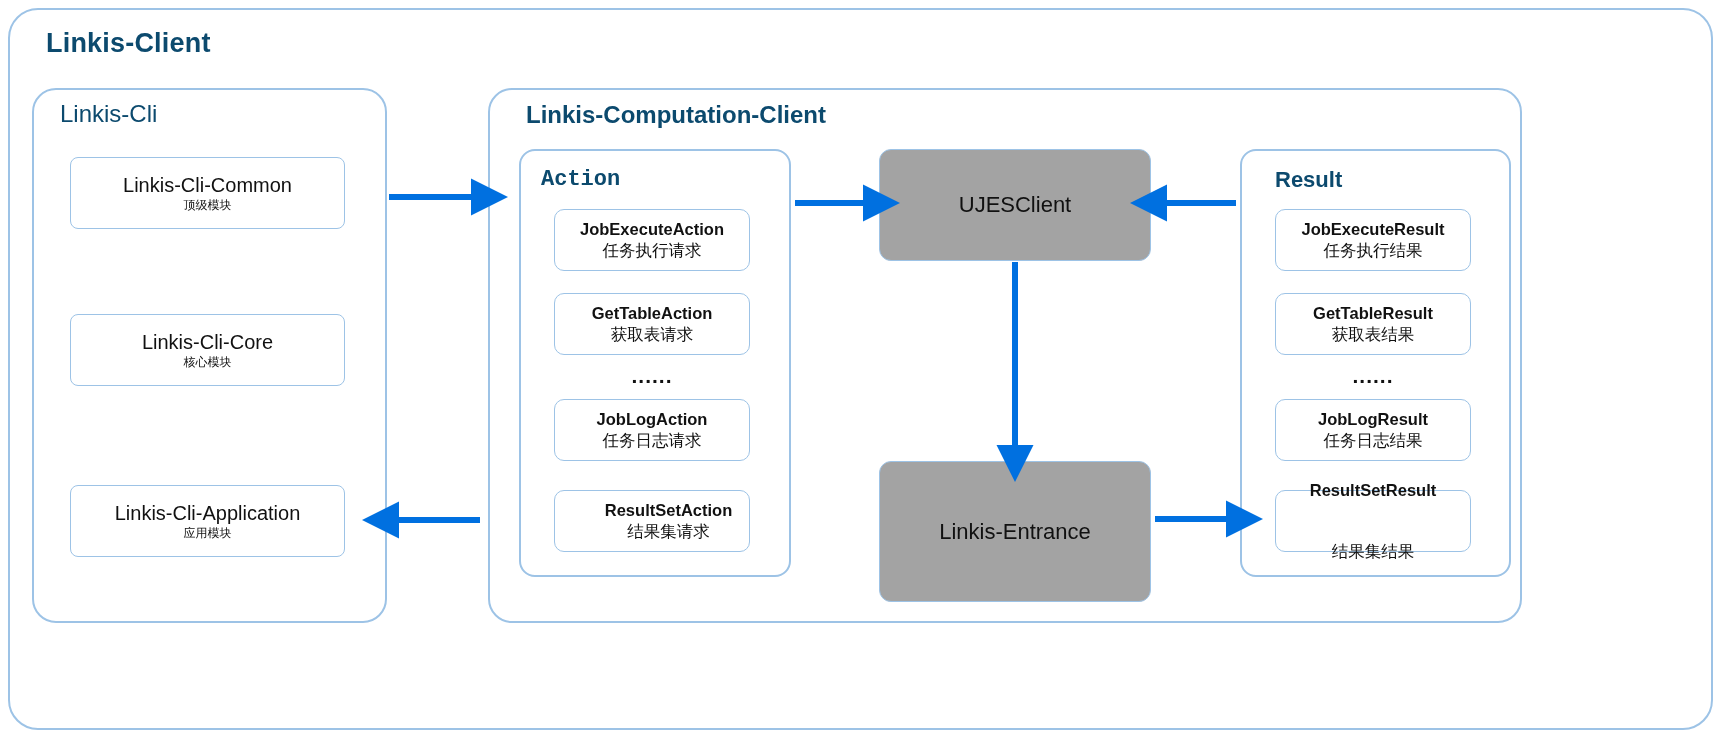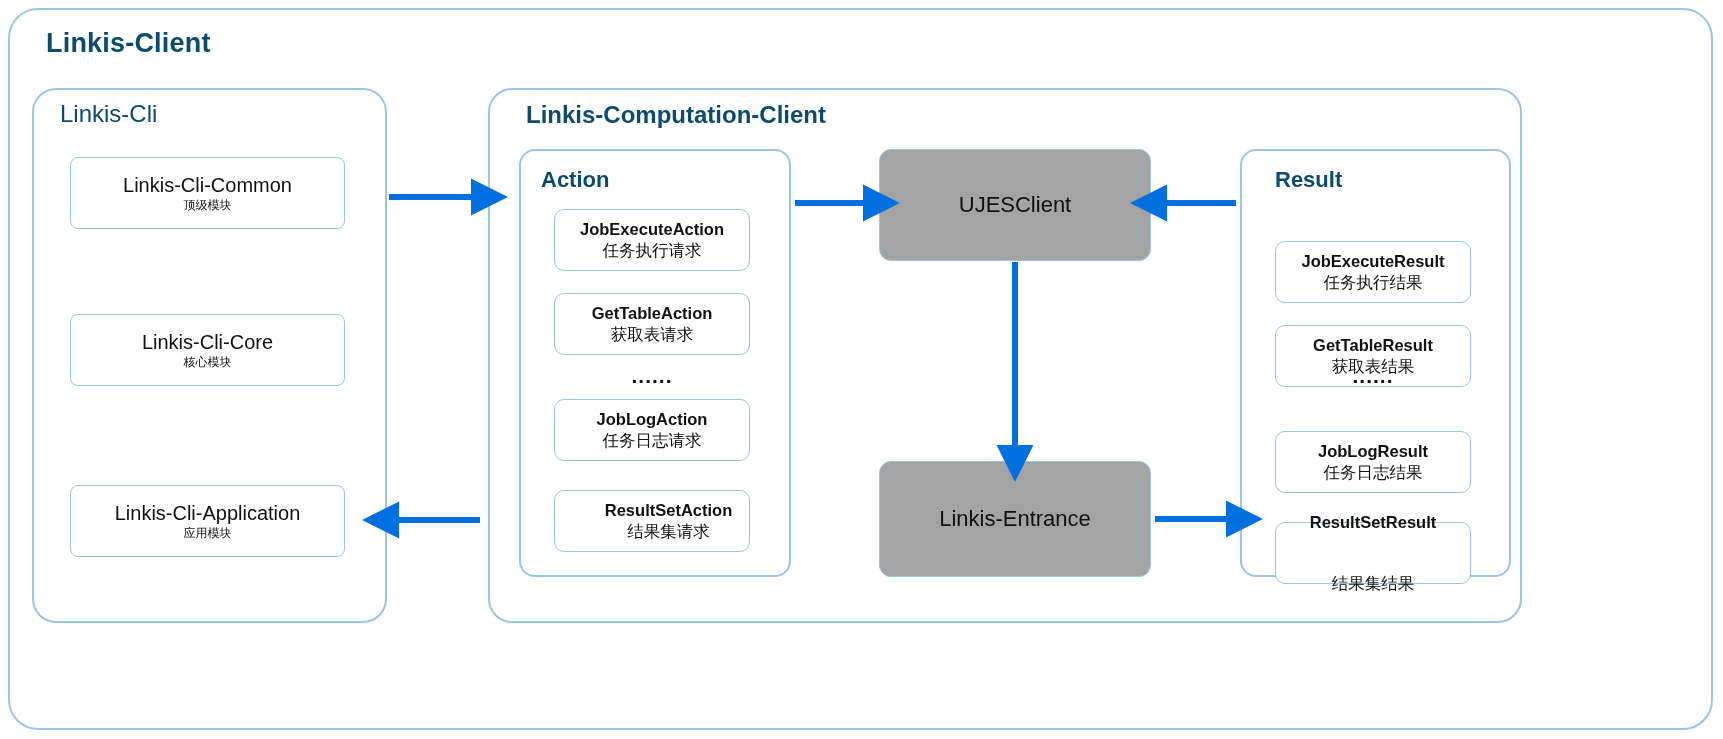--- a/index.html
+++ b/index.html
@@ -85,20 +85,21 @@
     top: 149px;
     width: 272px;
     height: 428px;
     border-radius: 16px;
   }
   #action-title {
     left: 541px;
     top: 167px;
     font-size: 22px;
     font-weight: bold;
+    font-family: Liberation Mono, monospace;
   }
 
   
   #result-frame {
     left: 1240px;
     top: 149px;
     width: 271px;
     height: 428px;
     border-radius: 16px;
   }
@@ -157,21 +158,21 @@
   }
   .sub-node .en { font-size: 16.5px; }
   .sub-node .zh { font-size: 16.5px; }
 
   .action-node { left: 554px; }
   #action-node-0 { top: 209px; }
   #action-node-1 { top: 293px; }
   #action-node-2 { top: 399px; }
   #action-node-3 { top: 490px; padding-left: 33px; }
 
-  .result-node { left: 1275px; margin-top: 32px; }
+  .result-node { left: 1275px; }
   #result-node-0 { top: 209px; }
   #result-node-1 { top: 293px; }
   #result-node-2 { top: 399px; }
   #result-node-3 { top: 490px; gap: 40px; }
 
   
   .ellipsis {
     position: absolute;
     font-size: 21px;
     font-weight: bold;
@@ -192,21 +193,21 @@
     box-sizing: border-box;
     display: flex;
     align-items: center;
     justify-content: center;
     font-size: 22px;
     color: #111111;
     left: 879px;
     width: 272px;
   }
   #ujes-client { top: 149px; height: 112px; }
-  #linkis-entrance { top: 461px; height: 116px; }
+  #linkis-entrance { top: 461px; height: 141px; }
 
   
   #arrows {
     position: absolute;
     left: 0;
     top: 0;
     width: 1723px;
     height: 739px;
     pointer-events: none;
   }

